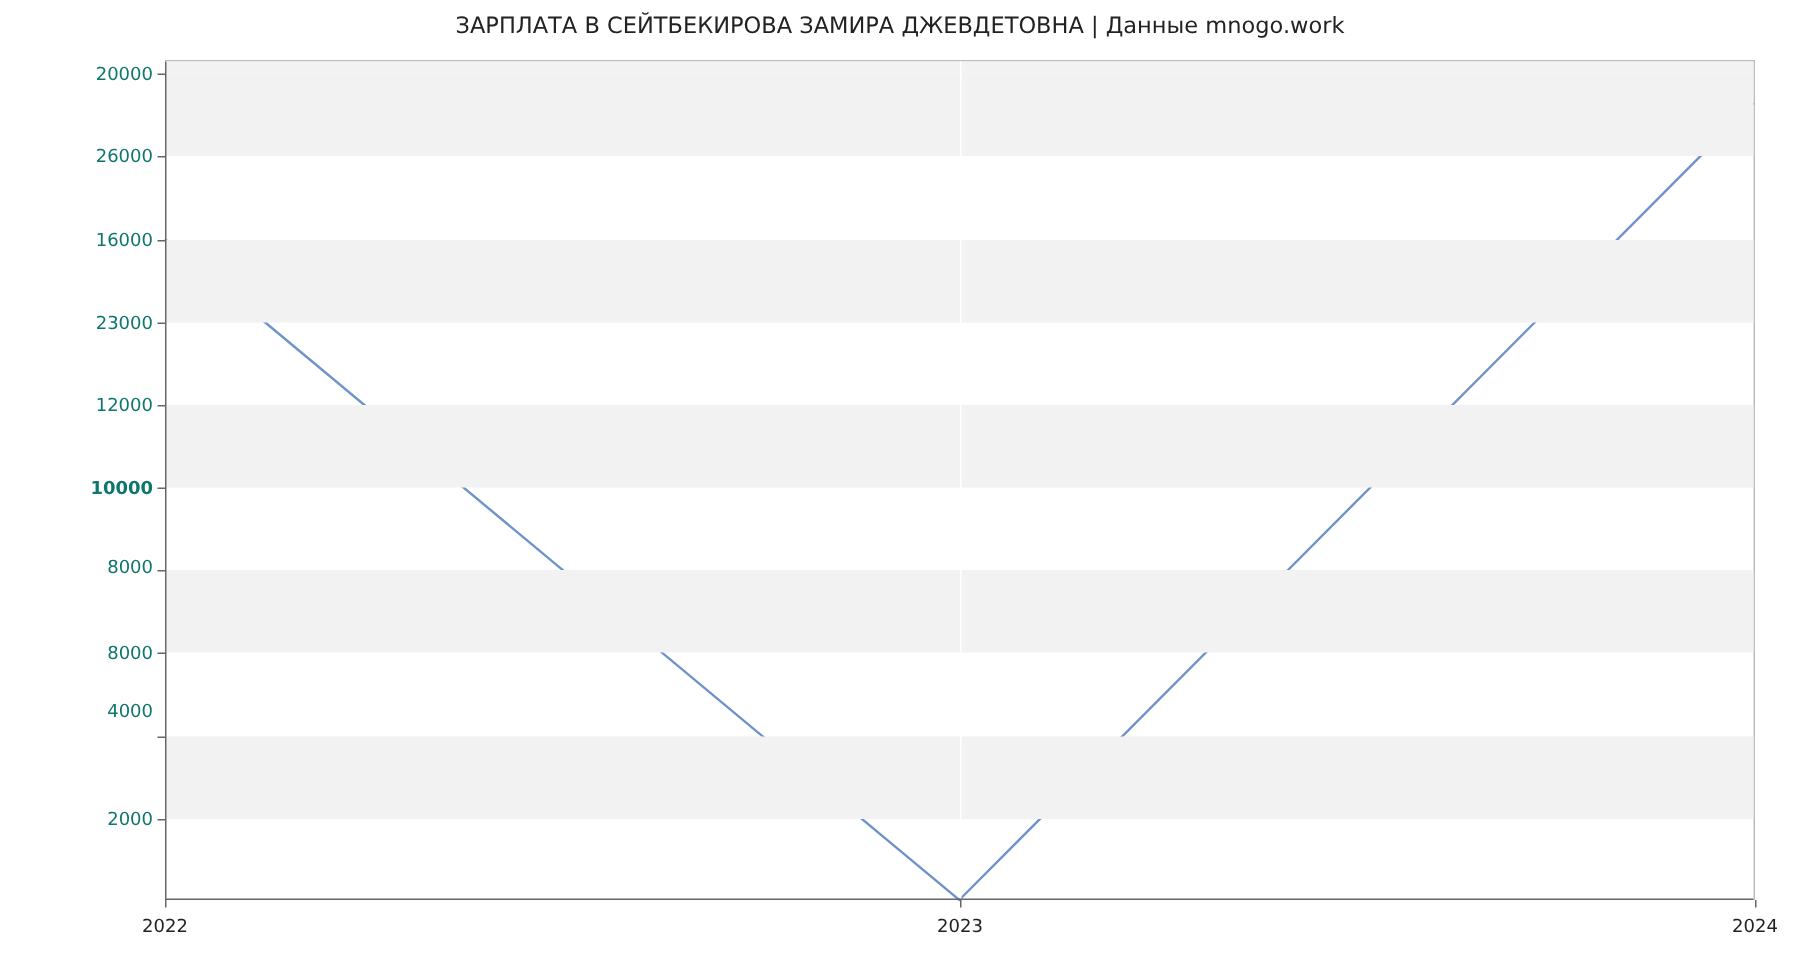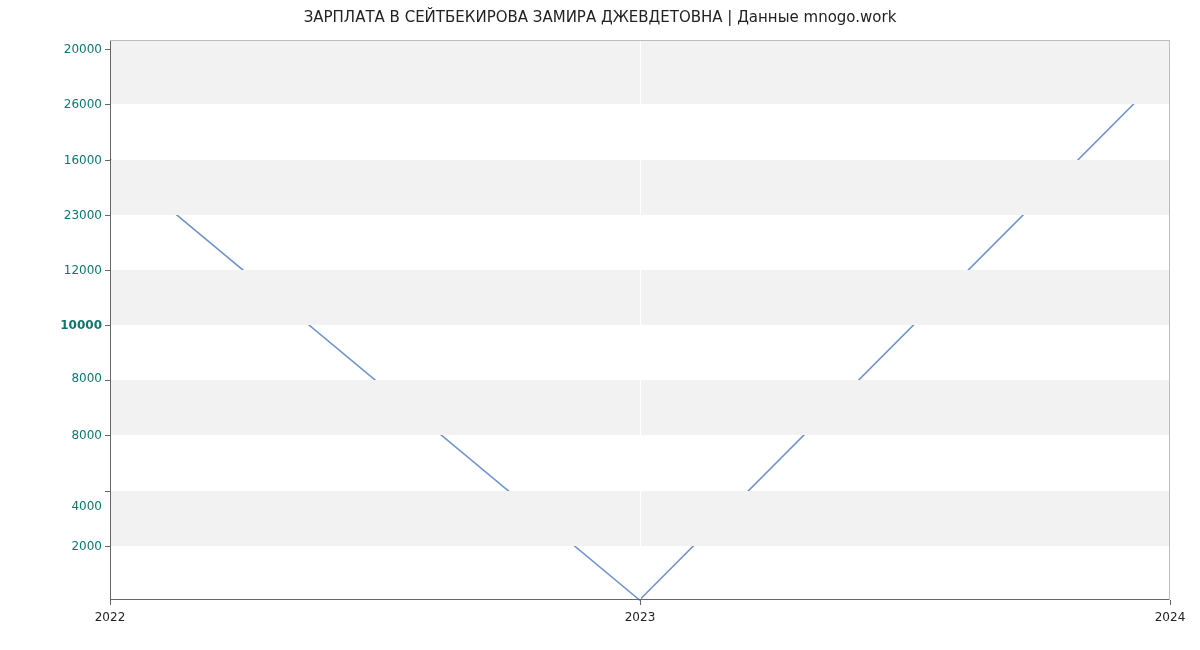--- a/index.html
+++ b/index.html
@@ -107,21 +107,21 @@
       <div class="hband" style="top: 118.621px; height: 55.1724px; background: rgb(242, 242, 242);"></div>
       <div class="hband" style="top: 8.27586px; height: 55.1724px; background: rgb(242, 242, 242);"></div>
       <div class="hband" style="top: 0px; height: 8.27586px; background: rgb(242, 242, 242);"></div>
       <div class="vgrid" style="left: -0.5px;"></div>
       <div class="vgrid" style="left: 529.5px;"></div>
       <div class="vgrid" style="left: 1059.5px;"></div>
       <div class="axis-left" style="left: 0px; top: 0px; bottom: 0px; width: 1px;"></div>
       <div class="axis-bottom" style="left: 0px; right: 0px; bottom: 0px; height: 1px;"></div>
       <div class="ytick-label" style="top: 504.828px;">2000</div>
       <div class="ytick-mark" style="top: 504.828px;"></div>
-      <div class="ytick-label" style="top: 465px;">4000</div>
+      <div class="ytick-label" style="top: 433px;">4000</div>
       <div class="ytick-mark" style="top: 449.655px;"></div>
       <div class="ytick-label" style="top: 394.483px;">8000</div>
       <div class="ytick-mark" style="top: 394.483px;"></div>
       <div class="ytick-label" style="top: 337px;">8000</div>
       <div class="ytick-mark" style="top: 339.31px;"></div>
       <div class="ytick-label" style="top: 284px; font-weight: bold;">10000</div>
       <div class="ytick-mark" style="top: 284.138px;"></div>
       <div class="ytick-label" style="top: 228.966px; margin-left: 24px;">12000</div>
       <div class="ytick-mark" style="top: 228.966px;"></div>
       <div class="ytick-label" style="top: 173.793px;">23000</div>

